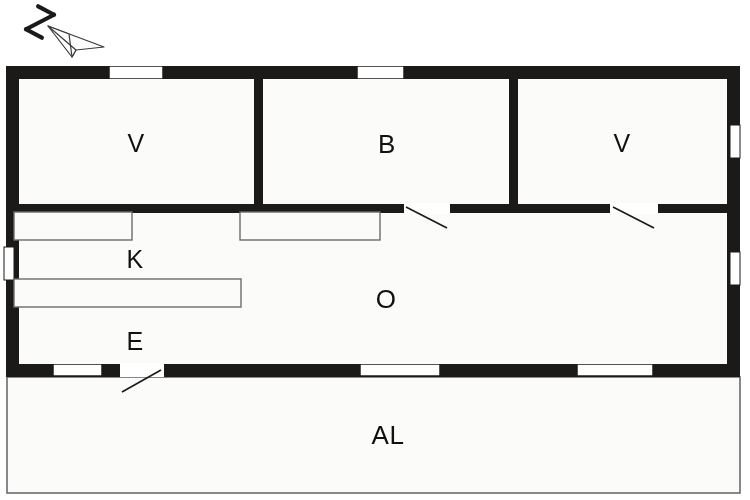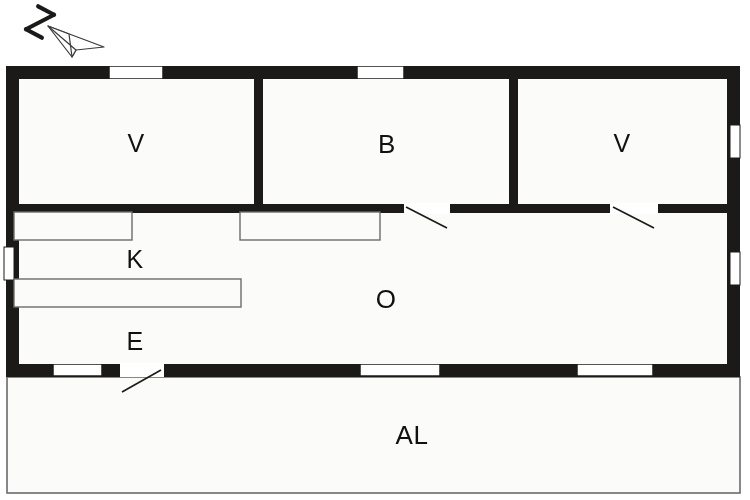--- a/index.html
+++ b/index.html
@@ -117,15 +117,15 @@
   <div class="room-label big" style="left:387px; top:144px; transform:translate(-50%,-50%);">B</div>
 
   <div class="room-label" style="left:622px; top:143px; transform:translate(-50%,-50%);">V</div>
 
   <div class="room-label" style="left:135px; top:259px; transform:translate(-50%,-50%);">K</div>
 
   <div class="room-label big" style="left:386px; top:299px; transform:translate(-50%,-50%);">O</div>
 
   <div class="room-label" style="left:135px; top:341px; transform:translate(-50%,-50%);">E</div>
 
-  <div class="room-label big" style="left:412px; top:435px; transform:translate(-50%,-50%);">AL</div>
+  <div class="room-label big" style="left:388px; top:435px; transform:translate(-50%,-50%);">AL</div>
 
 </div>
 
 </body></html>

